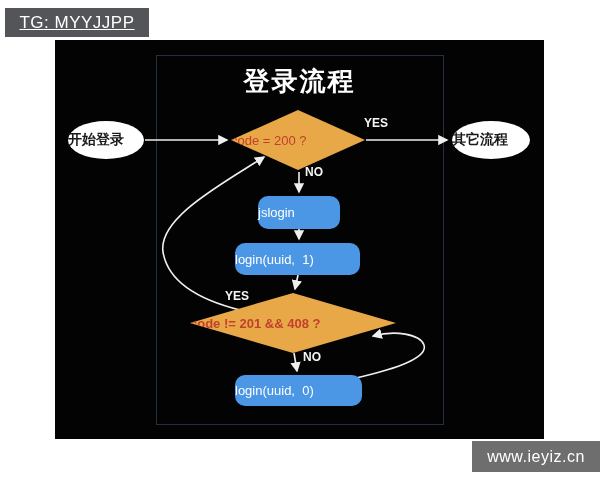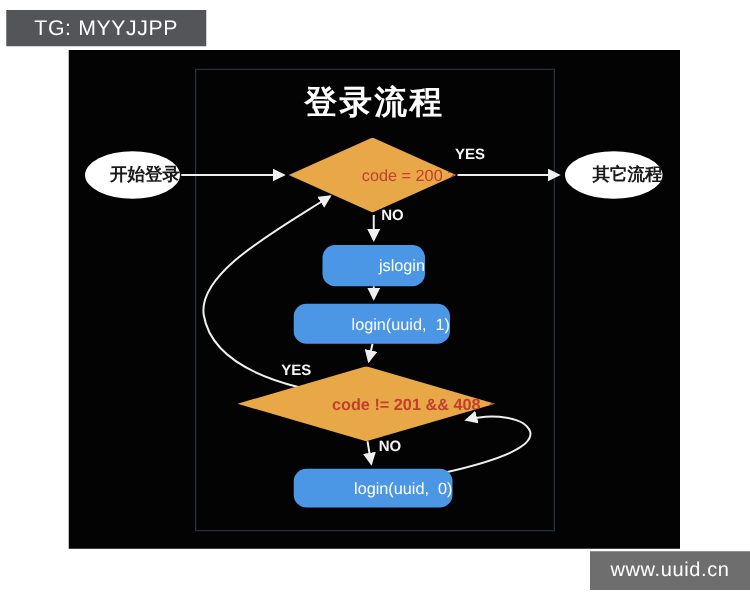--- a/index.html
+++ b/index.html
@@ -8,35 +8,35 @@
     font-family:"Liberation Sans","DejaVu Sans",sans-serif;
     -webkit-font-smoothing:antialiased;
   }
   #stage{position:relative;width:600px;height:480px;background:#ffffff;overflow:hidden;}
 
   
   .badge{
     position:absolute;display:flex;align-items:center;justify-content:center;
     color:#ffffff;letter-spacing:0.5px;
   }
-  #tg-badge{left:5px;top:8px;width:160px;height:29px;background:var(--tg-badge-bg,#545559);font-size:17px;}
+  #tg-badge{left:5px;top:8px;width:144px;height:29px;background:var(--tg-badge-bg,#545559);font-size:17px;text-decoration:underline;}
   #site-badge{left:472px;top:441px;width:128px;height:31px;background:var(--site-badge-bg,#6e6e6e);font-size:16px;}
 
   
   #canvas{position:absolute;left:55px;top:40px;width:489px;height:399px;background:var(--canvas-bg,#030303);}
 
   
   #frame{position:absolute;left:156px;top:55px;width:286px;height:368px;border:1px solid var(--frame-border,#25303e);}
 
   #chart-title{
     position:absolute;left:156px;top:64px;width:287px;text-align:center;
     color:#ffffff;font-size:26px;font-weight:bold;letter-spacing:2px;
   }
 
-  .node{position:absolute;display:flex;align-items:center;justify-content:flex-end;text-align:center;}
+  .node{position:absolute;display:flex;align-items:center;justify-content:flex-start;text-align:center;}
   .node .label{white-space:pre;}
 
   .terminal{
     background:var(--terminal-fill,#ffffff);border-radius:50%;
     color:var(--terminal-text,#1a1a1a);font-size:14px;font-weight:bold;
   }
   #node-start{left:68px;top:121px;width:76px;height:38px;}
   #node-other{left:452px;top:121px;width:78px;height:38px;}
 
   .decision{
@@ -125,16 +125,16 @@
   <div id="node-login0" class="node process">
     <span class="label">login(uuid,  0)</span>
   </div>
 
   <div id="label-yes1" class="edge-label">YES</div>
   <div id="label-no1" class="edge-label">NO</div>
   <div id="label-yes2" class="edge-label">YES</div>
   <div id="label-no2" class="edge-label">NO</div>
 
   <div id="site-badge" class="badge">
-    <span>www.uuid.cn</span>
+    <span>www.ieyiz.cn</span>
   </div>
 
 </div>
 
 </body></html>

